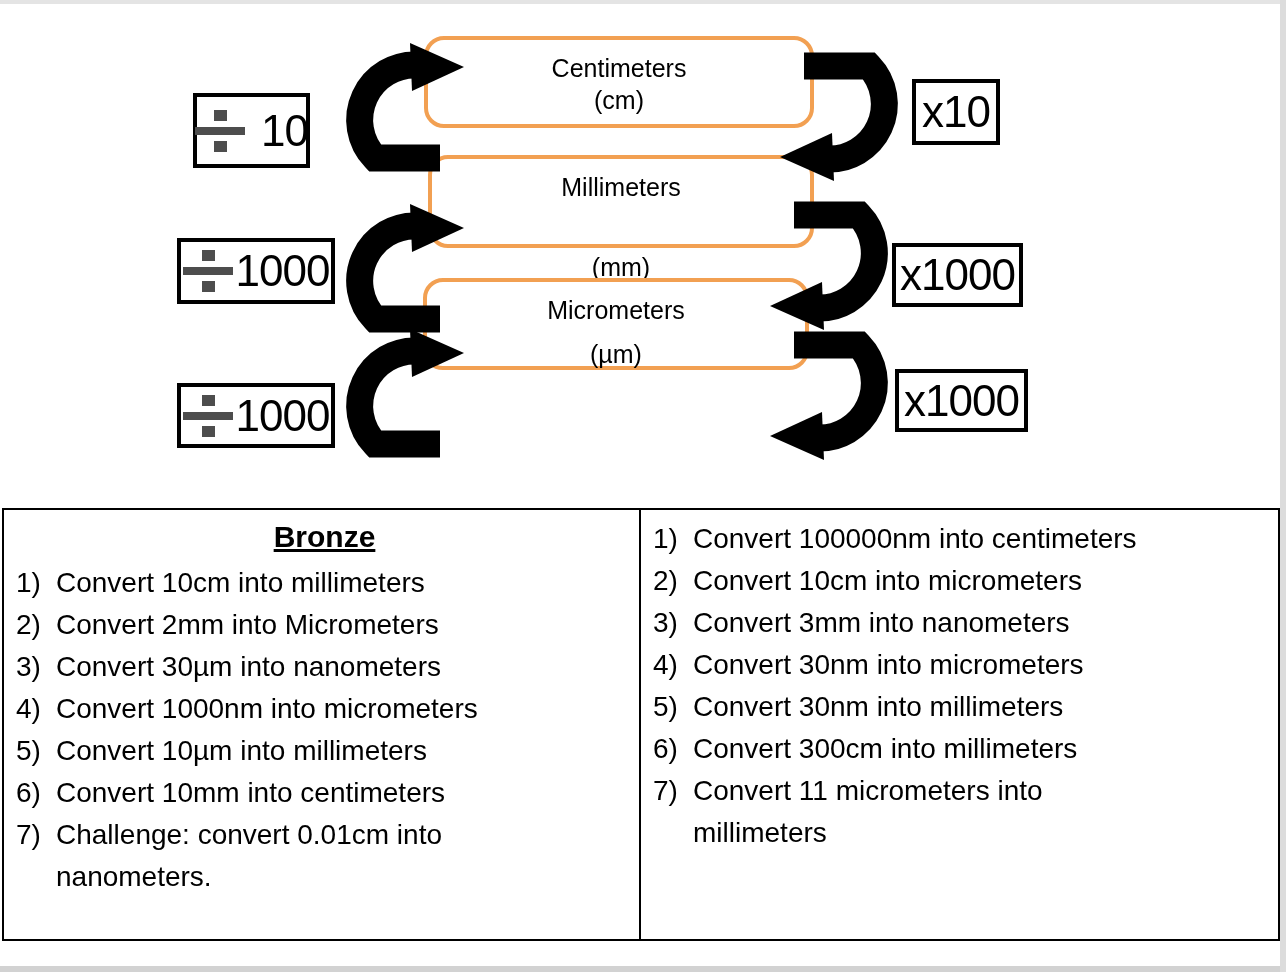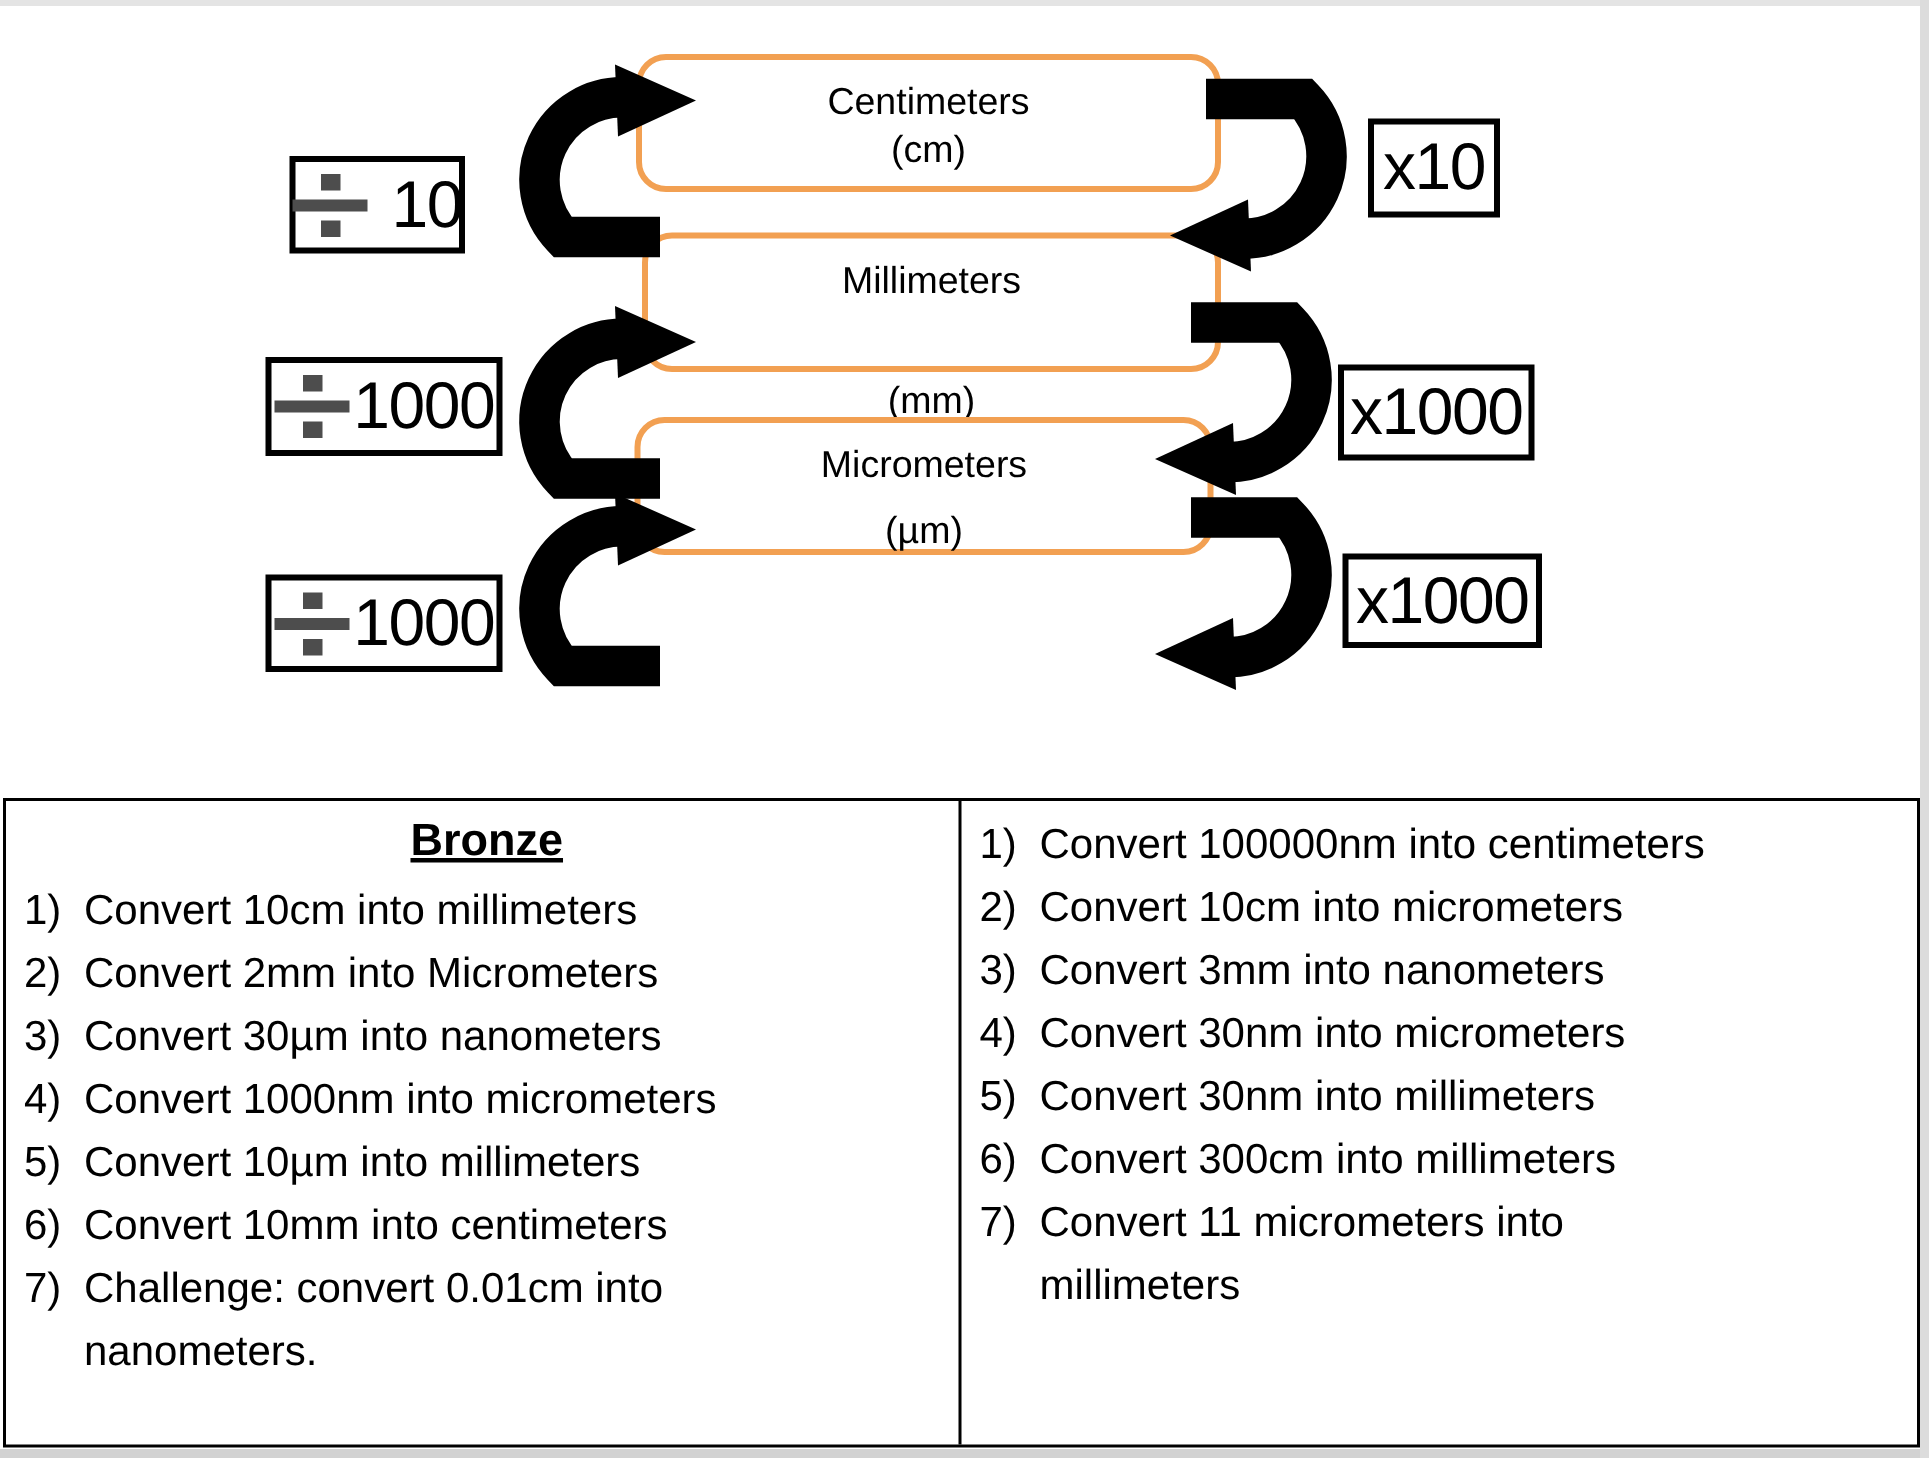--- a/index.html
+++ b/index.html
@@ -35,21 +35,21 @@
   .unit-nm { left: 428px; top: 398px; width: 372px; height: 92px; }
 
   .op-box {
     position: absolute;
     border: 4px solid #000;
     background: #fff;
     display: flex; align-items: center; justify-content: center;
     font-size: 44px; letter-spacing: -1px;
     gap: 3px;
   }
-  .op-d1 { left: 193px; top: 104px;  width: 117px; height: 65px; gap: 16px; }
+  .op-d1 { left: 193px; top: 93px;  width: 117px; height: 75px; gap: 16px; }
   .op-d2 { left: 177px; top: 238px; width: 158px; height: 66px; }
   .op-d3 { left: 177px; top: 383px; width: 158px; height: 65px; }
   .op-m1 { left: 912px; top: 79px;  width: 88px;  height: 66px; }
   .op-m2 { left: 892px; top: 243px; width: 131px; height: 64px; }
   .op-m3 { left: 895px; top: 369px; width: 133px; height: 63px; }
 
   .divide-icon { position: relative; width: 50px; height: 42px; flex: 0 0 auto; }
   .divide-icon .bar {
     position: absolute; left: 0; top: 17px; width: 50px; height: 8px; background: #4D4D4D;
   }
@@ -60,21 +60,21 @@
 
   .arrow { position: absolute; width: 125px; height: 150px; overflow: visible; }
   .arr-l1 { left: 344px; top: 42px; }
   .arr-l2 { left: 344px; top: 203px; }
   .arr-l3 { left: 344px; top: 328px; }
   .arr-r1 { left: 775px; top: 32px; }
   .arr-r2 { left: 765px; top: 181px; }
   .arr-r3 { left: 765px; top: 311px; }
 
   .worksheet {
-    position: absolute; left: 2px; top: 532px; width: 1278px; height: 433px;
+    position: absolute; left: 2px; top: 508px; width: 1278px; height: 433px;
     border: 2px solid #000;
     display: flex;
     background: #fff;
   }
   .ws-cell { width: 50%; height: 100%; padding: 8px 6px 0 12px; }
   .ws-cell-left { border-right: 2px solid #000; }
   .ws-header {
     text-align: center; font-weight: bold; font-size: 30px; line-height: 38px;
     text-decoration: underline; margin-bottom: 6px;
   }

